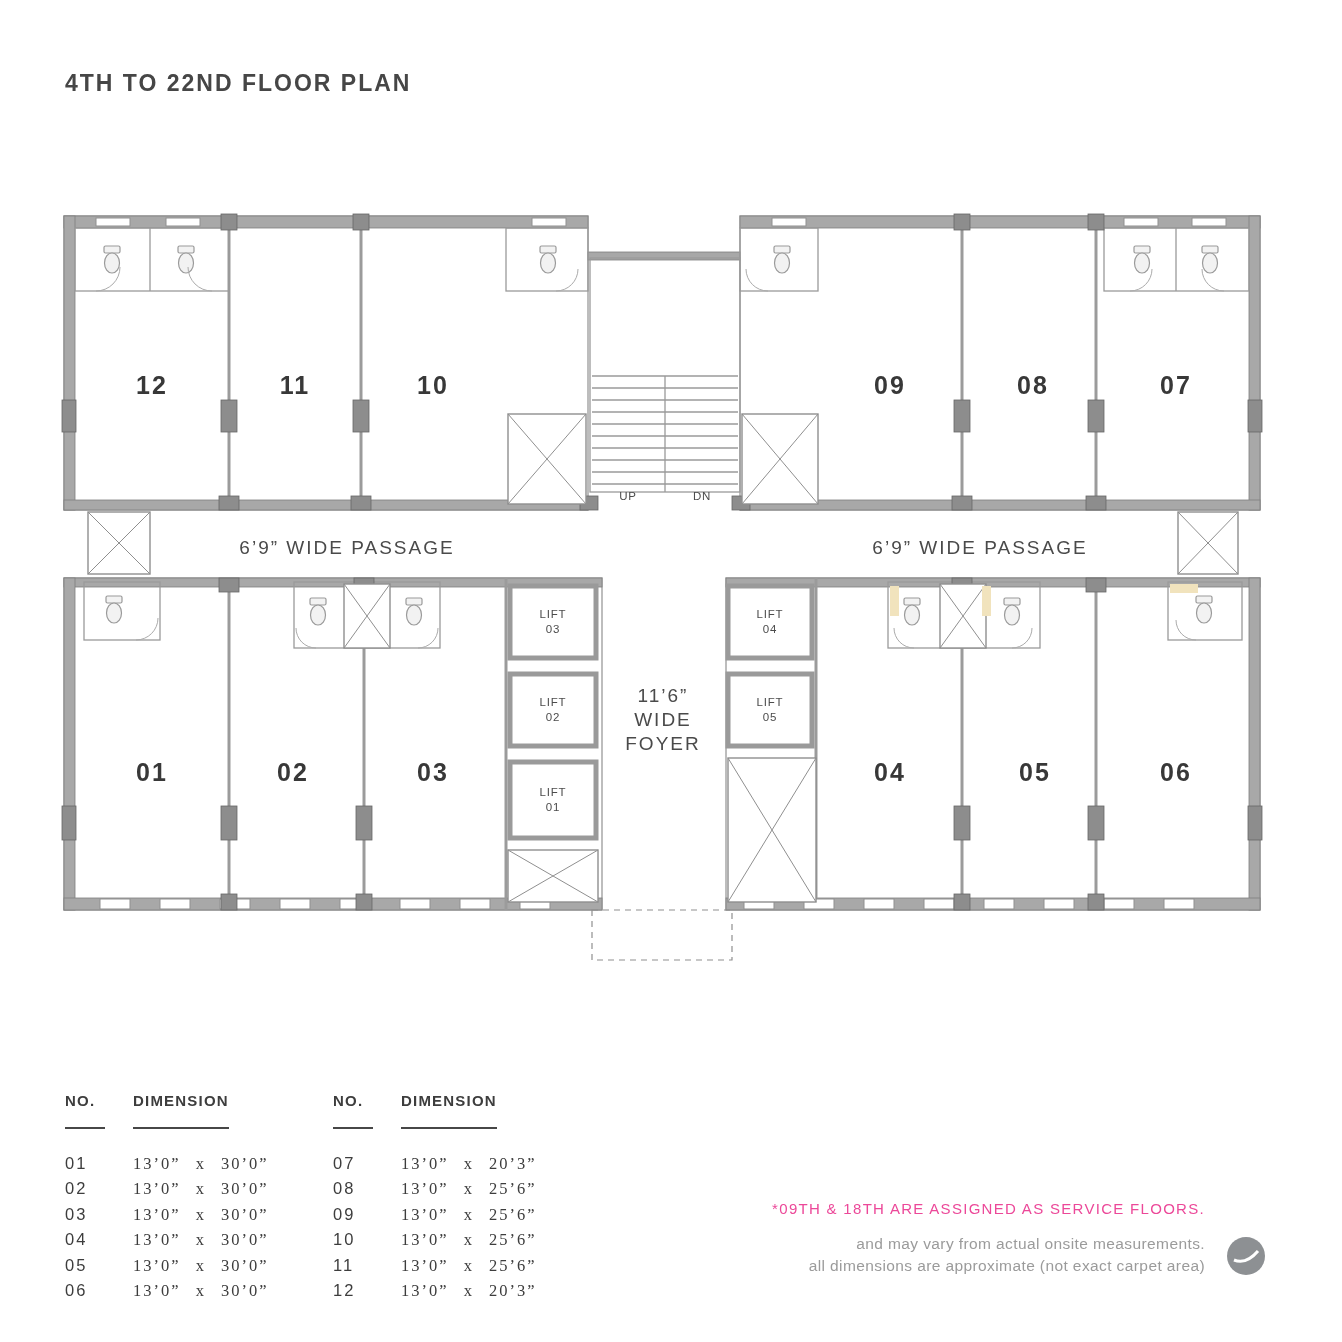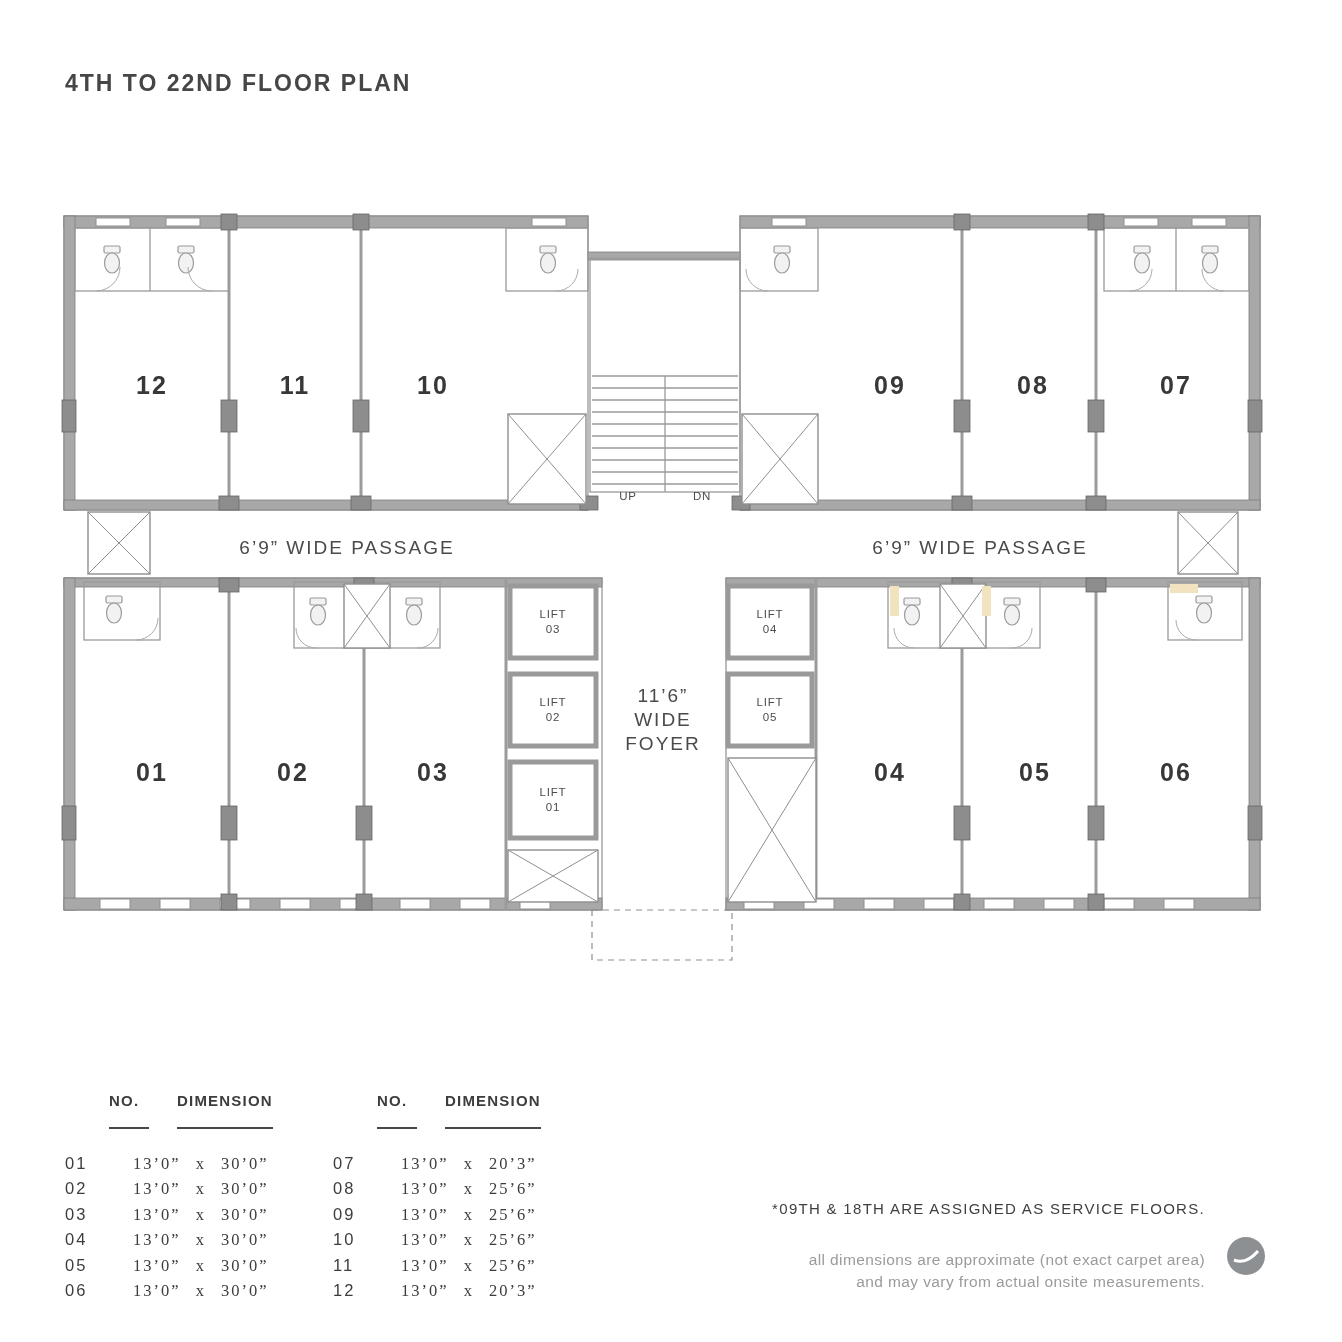--- a/index.html
+++ b/index.html
@@ -26,29 +26,29 @@
   text{font-family:"Liberation Sans",sans-serif;}
   .unit-num{font-size:25px;font-weight:bold;fill:#383838;letter-spacing:2px;}
   .lbl{font-size:19px;fill:#4a4a4a;letter-spacing:2px;}
   .lbl-s{font-size:11.5px;fill:#4c4c4c;letter-spacing:0.8px;}
 
   
   .dim-group{position:absolute;top:1092px;color:#3d3d3d;}
   .dim-group.left{left:65px;}
   .dim-group.right{left:333px;}
   .dim-head{display:flex;font-size:15px;font-weight:bold;letter-spacing:1.2px;margin-bottom:22px;}
-  .dim-head .no-h{width:40px;margin-right:28px;border-bottom:2.5px solid #474747;padding-bottom:5px;margin-left:44px;}
+  .dim-head .no-h{width:40px;margin-right:28px;border-bottom:2.5px solid #474747;padding-bottom:5px;}
   .dim-head .dim-h{border-bottom:2.5px solid #474747;padding-bottom:18px;}
   .dim-row{display:flex;font-size:16.5px;line-height:25.4px;}
   .dim-row .no{width:68px;letter-spacing:2px;}
   .dim-row .dim{letter-spacing:2px;word-spacing:9px;font-family:Liberation Serif, serif;}
 
   
   .notes{position:absolute;right:137px;top:1200px;text-align:right;}
-  .note-service{font-size:15px;letter-spacing:1.3px;color:#404040;margin-bottom:32px;}
+  .note-service{font-size:15px;letter-spacing:1.3px;color:#ec4899;margin-bottom:16px;}
   .note-disclaimer{font-size:15.5px;color:#9b9b9b;line-height:22px;letter-spacing:0.4px;}
   .logo{position:absolute;left:1227px;top:1237px;width:38px;height:38px;}
 </style>
 </head>
 <body>
 
 <div class="page">
 
   <h1 class="title">4TH TO 22ND FLOOR PLAN</h1>
 
@@ -394,22 +394,22 @@
       </div>
     <div class="dim-row">
         <span class="no">12</span>
         <span class="dim">13’0” x 20’3”</span>
       </div>
   </div>
 
   <div class="notes">
     <div class="note-service">*09TH &amp; 18TH ARE ASSIGNED AS SERVICE FLOORS.</div>
     <div class="note-disclaimer">
+      <div>and may vary from actual onsite measurements.</div>
       <div>all dimensions are approximate (not exact carpet area)</div>
-      <div>and may vary from actual onsite measurements.</div>
     </div>
   </div>
 
   <div class="logo">
     <svg width="38" height="38" viewBox="0 0 38 38">
       <circle cx="19" cy="19" r="19" fill="#8d9093"></circle>
       <path d="M7 23 Q19 28 31 14" stroke="#ffffff" stroke-width="3" fill="none"></path>
     </svg>
   </div>
 

